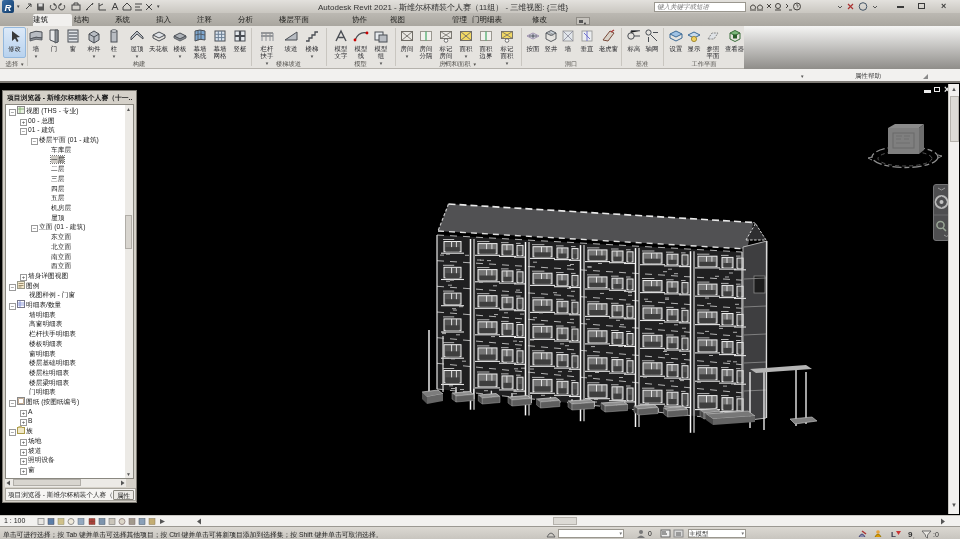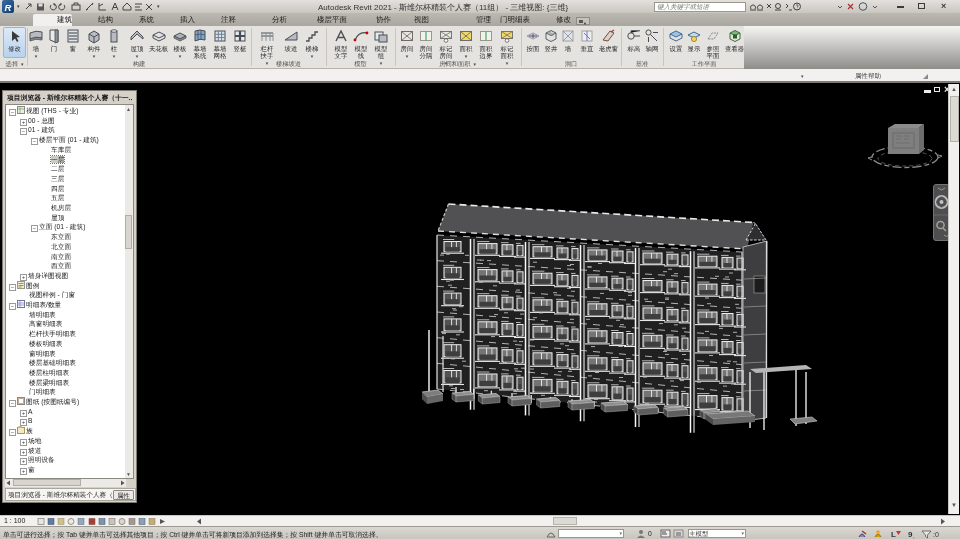--- a/index.html
+++ b/index.html
@@ -4,21 +4,21 @@
 html,body{width:960px;height:539px;overflow:hidden;font-family:"Liberation Sans",sans-serif;position:relative;background:#000}
 .abs{position:absolute}
 
 #titlebar{left:0;top:0;width:960px;height:13px;background:linear-gradient(#e3e1dd,#c9c6c0)}
 #rlogo{left:2px;top:0;width:12px;height:13px;background:linear-gradient(135deg,#3a6ea5,#123c6b);border-radius:2px}
 #title-text{left:318px;top:2px;width:400px;font-size:8px;color:#333;white-space:nowrap}
 #searchbox{left:654px;top:1.5px;width:92px;height:10px;background:#fff;border:1px solid #9a978f;font-size:6.5px;color:#777;font-style:italic;line-height:8px;padding-left:2px;overflow:hidden}
 .winbtn{top:3px;font-size:9px;color:#3a3a3a;font-weight:bold;line-height:8px}
 
 #tabstrip{left:0;top:13px;width:960px;height:13px;background:linear-gradient(#bcb9b3,#a9a69f)}
-.tab{position:absolute;top:1px;height:12px;font-size:7.5px;color:#21211f;line-height:12px;text-align:right}
+.tab{position:absolute;top:1px;height:12px;font-size:7.5px;color:#21211f;line-height:12px;text-align:left}
 .tab.active{background:#f1f0ee;border-radius:2px 2px 0 0;color:#111}
 
 #ribbon{left:0;top:26px;width:960px;height:43px;background:#e5e3df;border-bottom:1px solid #b5b2ac}
 #ribbon-end{left:744px;top:26px;width:216px;height:43px;background:linear-gradient(#f5f5f4,#8f8d89)}
 .rsep{position:absolute;top:2px;width:1px;height:38px;background:#c9c6c0}
 .rbtn{position:absolute;top:2px;text-align:center;font-size:6.4px;color:#26262a;line-height:7px}
 .rbtn .ric{display:block;margin:0 auto 1px auto}
 .plabel{position:absolute;top:34px;height:8px;font-size:6.3px;color:#55534f;text-align:center;line-height:8px}
 #modbtn{left:3px;top:1px;width:23px;height:31px;background:linear-gradient(#dce9f8,#b8d2ee);border:1px solid #94b8dd;border-radius:2px;text-align:center;font-size:6.3px;color:#333}
 
@@ -86,21 +86,21 @@
  <div class="abs" style="left:897px;top:6px;width:7px;height:2px;background:#3a3a3a"></div>
  <div class="abs" style="left:918px;top:3px;width:7px;height:6px;border:1.5px solid #3a3a3a"></div>
  <div class="abs winbtn" style="left:941px;top:2px">×</div>
 </div>
 <div class="abs" id="tabstrip">
     <div class="tab active" style="left:33px;width:39px">建筑</div>
     <div class="tab" style="left:74px;width:39px">结构</div>
     <div class="tab" style="left:115px;width:39px">系统</div>
     <div class="tab" style="left:156px;width:39px">插入</div>
     <div class="tab" style="left:197px;width:39px">注释</div>
-    <div class="tab" style="left:248px;width:39px">分析</div>
+    <div class="tab" style="left:238px;width:39px">分析</div>
     <div class="tab" style="left:279px;width:68px">楼层平面</div>
     <div class="tab" style="left:352px;width:39px">协作</div>
     <div class="tab" style="left:390px;width:39px">视图</div>
     <div class="tab" style="left:452px;width:39px">管理</div>
     <div class="tab" style="left:472px;width:58px">门明细表</div>
     <div class="tab" style="left:532px;width:39px">修改</div>
     <div class="abs" style="left:576px;top:4px;width:14px;height:8px;border:1px solid #8f8c86;background:#c5c2bc">
       <span style="position:absolute;left:2px;top:2px;width:4px;height:3px;background:#555"></span>
       <span style="position:absolute;right:2px;top:2.5px;font-size:4px;color:#333">▼</span>
     </div>

